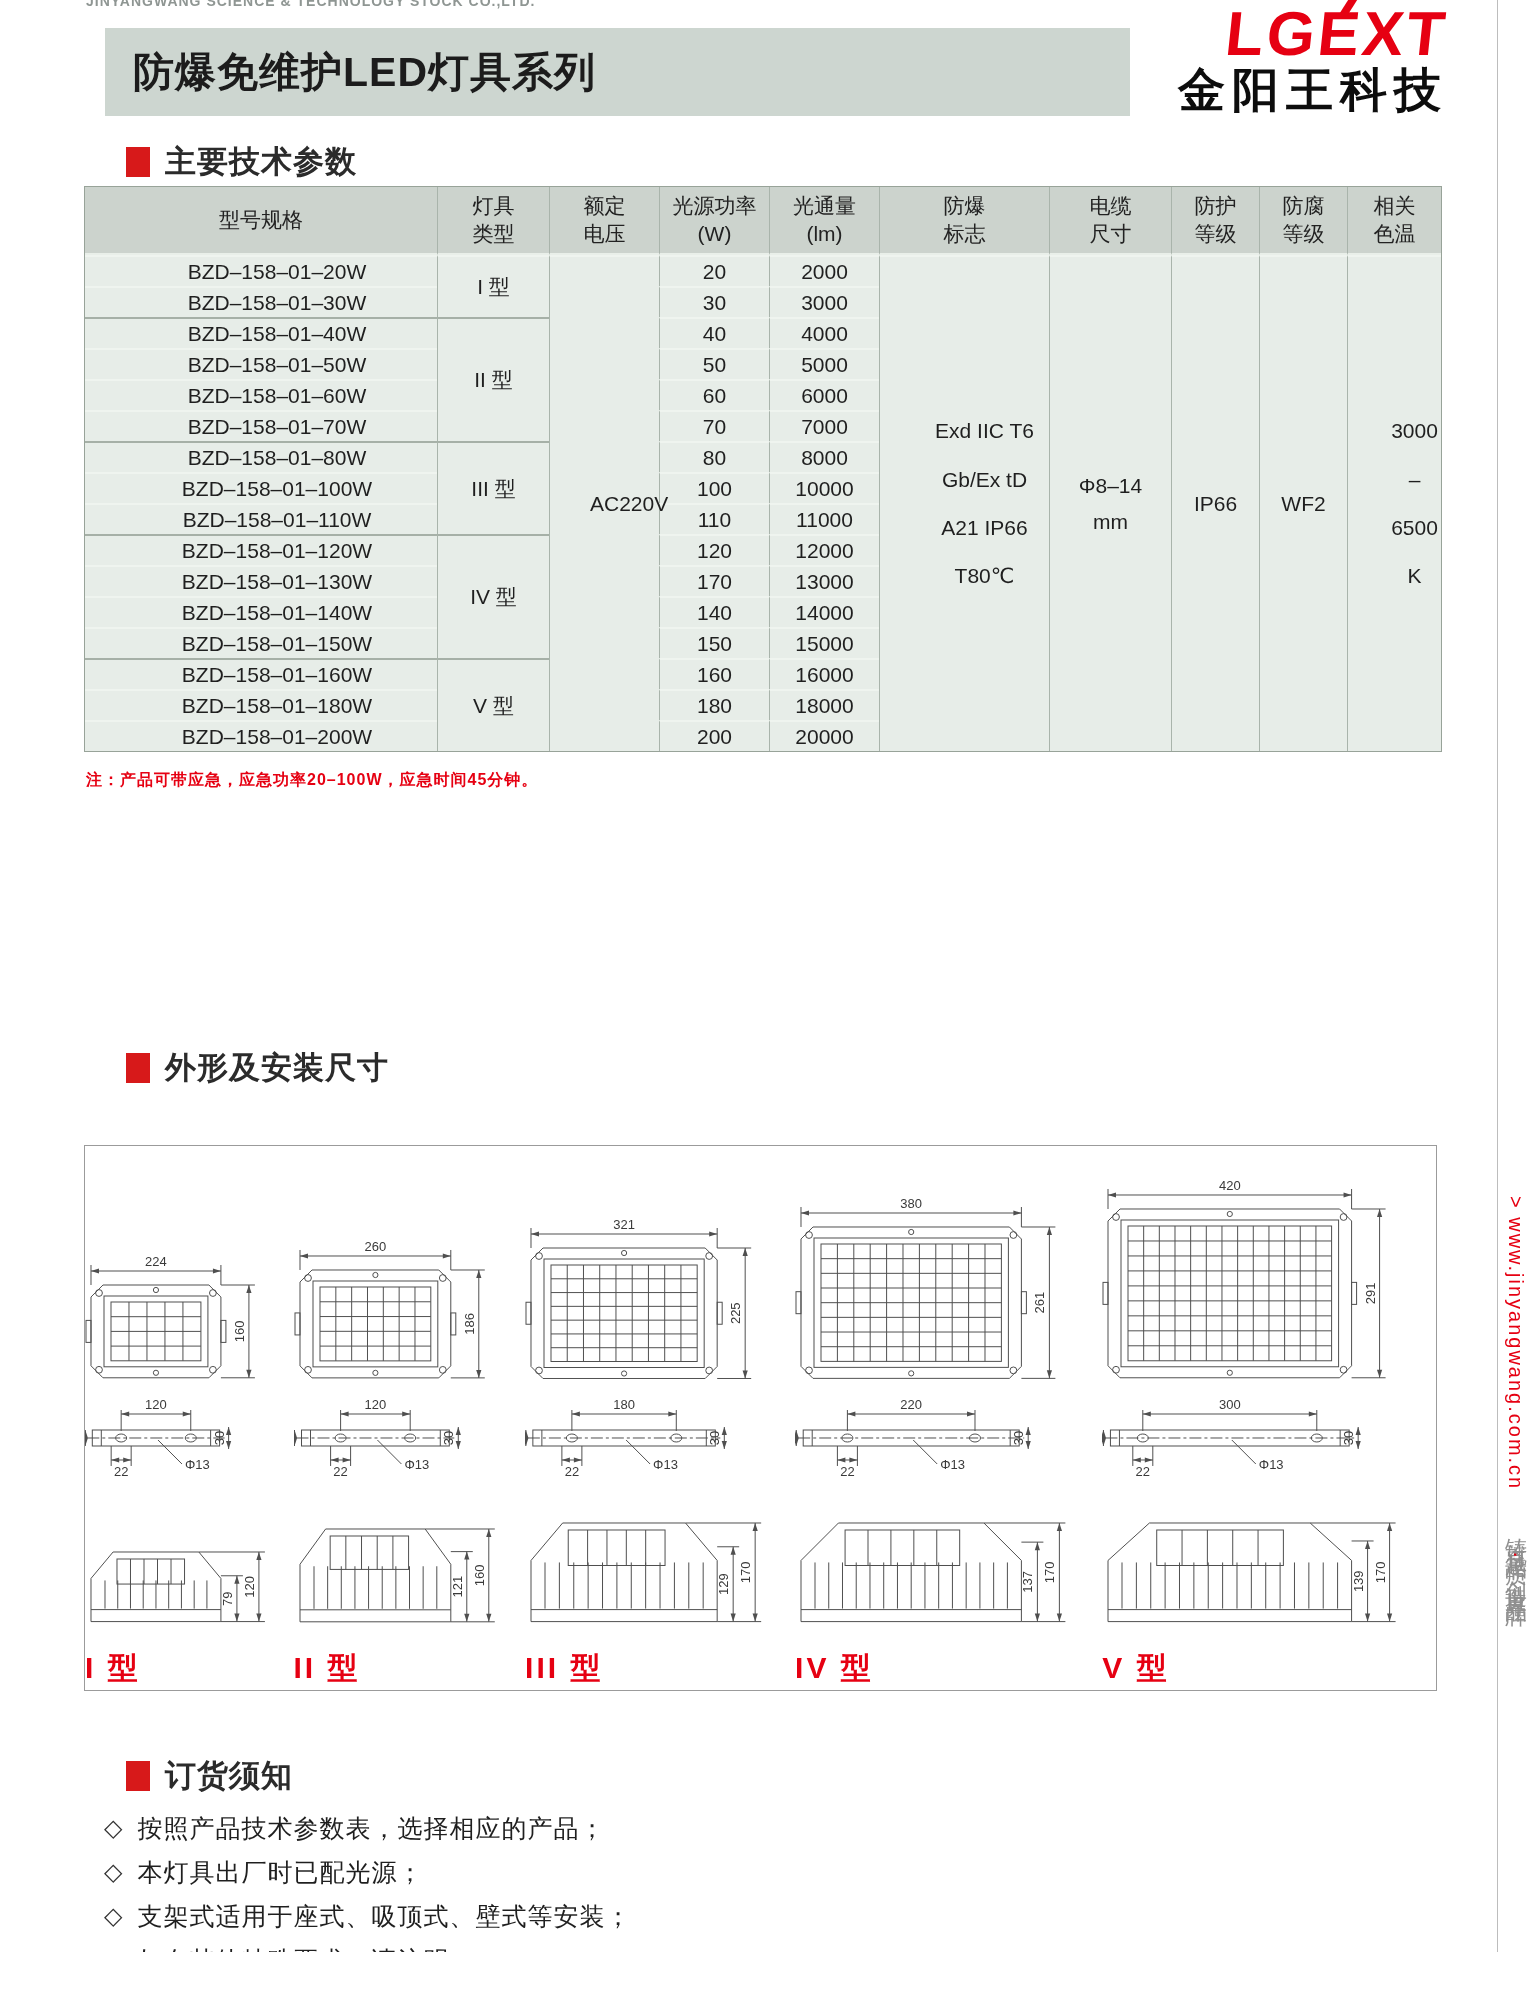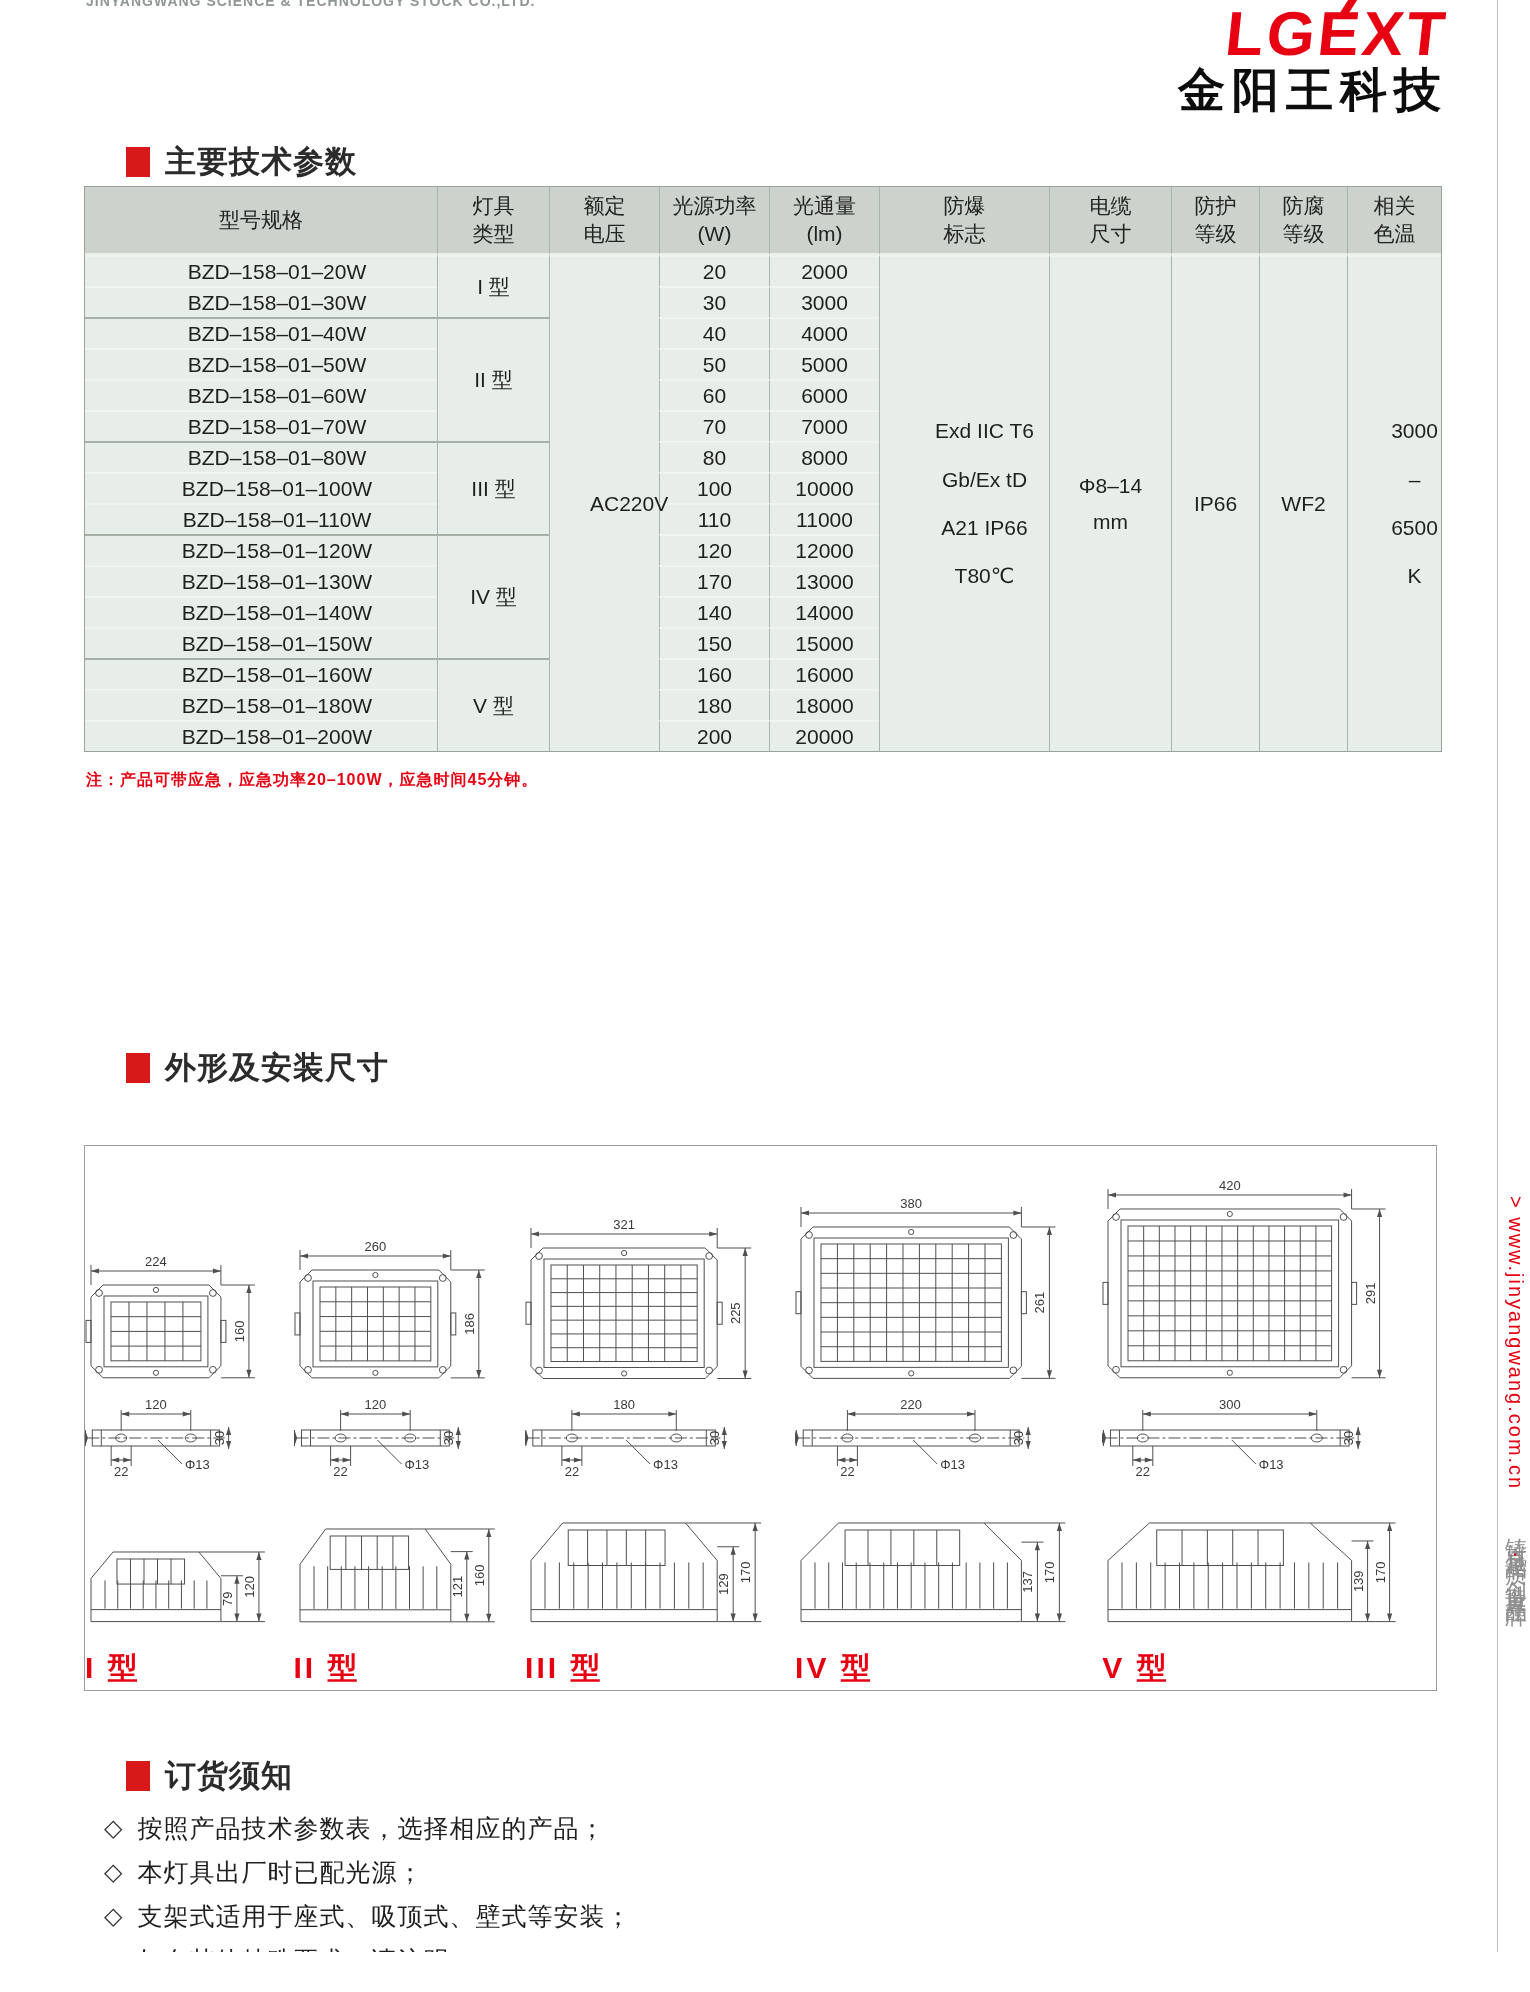--- a/index.html
+++ b/index.html
@@ -61,20 +61,23 @@
   .vtext .slog{color:#8f8f8f;font-size:22px;letter-spacing:5px;margin-top:26px;}
   .vtext .dot{color:#e60012;}
 </style>
 </head>
 <body>
 
 <div class="page">
 
   <div class="company-en">JINYANGWANG SCIENCE &amp; TECHNOLOGY STOCK CO.,LTD.</div>
 
+  <div class="title-bar">
+    <div class="t">防爆免维护LED灯具系列</div>
+  </div>
 
   <div class="logo">
     <div class="logo-en">LGEXT</div>
     <span class="logo-tick"></span>
     <div class="logo-cn">金阳王科技</div>
   </div>
 
   <div class="sec" style="top:141px">
     <span class="sq"></span>
     <span class="st">主要技术参数</span>

